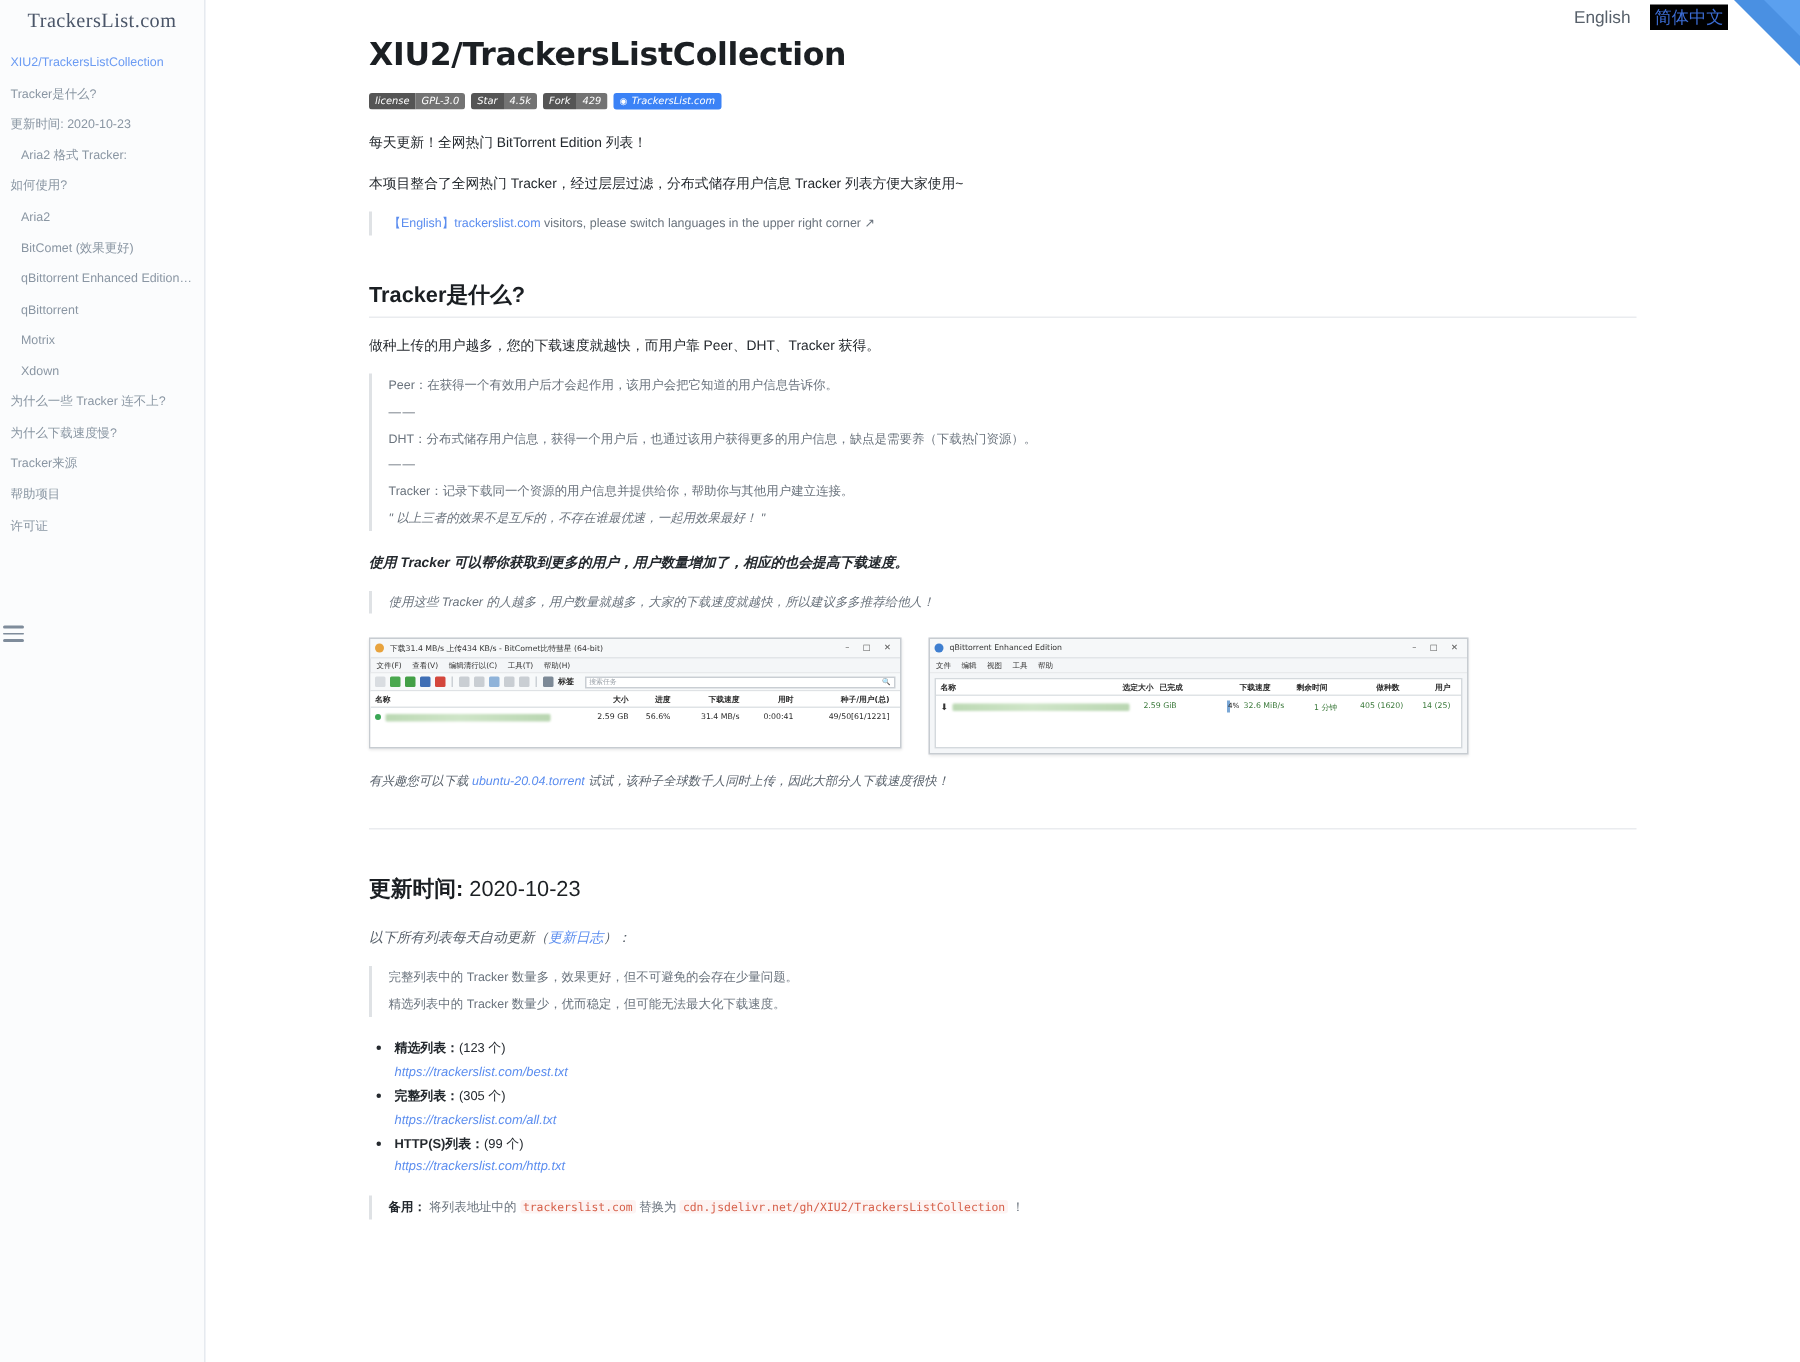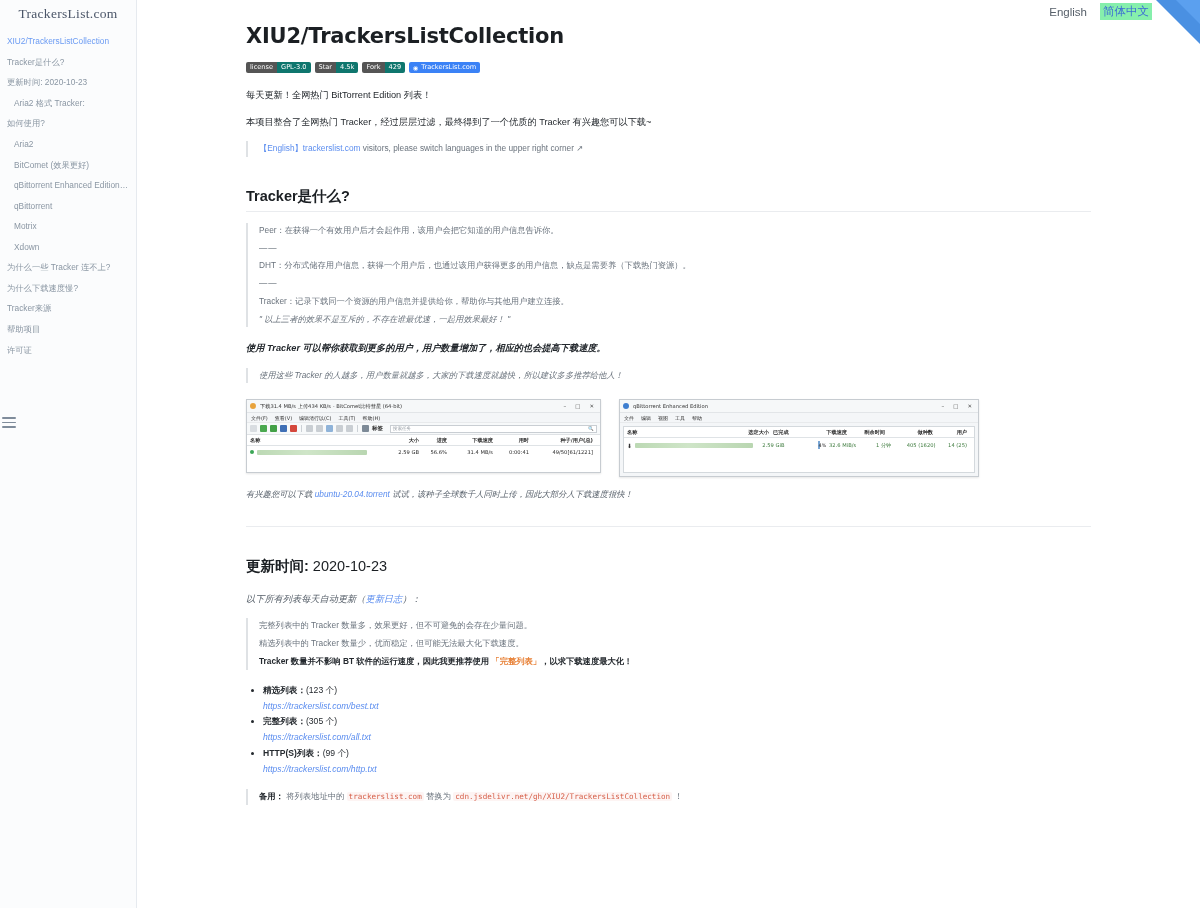--- a/index.html
+++ b/index.html
@@ -12,21 +12,21 @@
   }
 
   
   .corner-ribbon { position:absolute; top:0; right:0; width:44px; height:44px; overflow:hidden; z-index:40; }
   .corner-ribbon svg { display:block; }
 
   
   .lang-switch { position:absolute; top:0px; right:42px; z-index:30; display:flex; align-items:center; gap:10px;
                  padding:3px 6px; font-size:11.5px; }
   .lang-item { color:#57606a; padding:1px 3px; cursor:pointer; }
-  .lang-item.active { background:#86efac; color:#3c6dd4; }
+  .lang-item.active { background:#000000; color:#3c6dd4; }
 
   
   .sidebar { position:absolute; left:0; top:0; width:137px; height:908px;
              background:#fbfcfd; border-right:1px solid #e6eaef; overflow:hidden; }
   .brand { text-align:center; font-size:13.5px; color:#4a5568; padding:6px 0 10px 0;
            font-family:"Liberation Serif","DejaVu Serif",serif; letter-spacing:.3px; }
   .toc { padding:0 0 0 0; }
   .toc-item { display:block; font-size:8.3px; line-height:1.2; color:#8a96a3; padding:5.3px 6px 5.3px 7px;
               white-space:nowrap; overflow:hidden; text-overflow:ellipsis; cursor:pointer; text-decoration:none; }
   .toc-item.lvl2 { padding-left:14px; }
@@ -40,23 +40,23 @@
   .main { position:absolute; left:137px; top:0; width:1063px; height:908px; overflow:hidden; }
   .content { width:845px; margin:0 auto; padding:24px 0 0 0; }
 
   h1.title { font-size:21px; font-weight:bold; color:#1b1f23; margin:0 0 14px 0;
              font-family:"DejaVu Sans","Liberation Sans",sans-serif; letter-spacing:-.2px; }
   h2.sect { font-size:14.5px; font-weight:bold; color:#1b1f23; margin:30px 0 10px 0; padding-bottom:5px; }
   h2.sect.rule { border-bottom:1px solid #eaecef; }
 
   .badges { display:flex; gap:4px; margin:0 0 14px 0; }
   .badge { display:flex; height:11px; font-size:6.6px; line-height:11px; border-radius:2px; overflow:hidden;
-           font-family:"DejaVu Sans",sans-serif; }
+           font-family:"DejaVu Sans",sans-serif;font-style:italic; }
   .badge .k { background:#555; color:#fff; padding:0 4px; }
-  .badge .v { background:#0f766e; color:#fff; padding:0 4px; }
+  .badge .v { background:#737373; color:#fff; padding:0 4px; }
   .badge.solid { background:#3b82f6; color:#fff; padding:0 4px; display:flex; align-items:center; gap:3px; }
   .badge.solid .ico { font-size:6px; }
 
   p.para { font-size:9.2px; line-height:1.75; color:#24292e; margin:0 0 11px 0; }
 
   blockquote.bq { border-left:2.5px solid #dfe2e5; padding:0 0 0 11px; margin:11px 0 13px 0; color:#6a737d; }
   blockquote.bq p { font-size:8.3px; line-height:1.9; margin:0 0 2px 0; color:#6a737d; }
   blockquote.bq p.em { font-style:italic; }
   blockquote.bq p.strong { color:#24292e; font-weight:bold; }
   .hr-dash { color:#b9c0c7; letter-spacing:1px; }
@@ -167,29 +167,30 @@
       <span class="k">Fork</span>
       <span class="v">429</span>
     </span>
     <span class="badge solid">
       <span class="ico">◉</span>
       <span>TrackersList.com</span>
     </span>
   </div>
 
   <p class="para">每天更新！全网热门 BitTorrent Edition 列表！</p>
-  <p class="para">本项目整合了全网热门 Tracker，经过层层过滤，最终得到了一个优质的 Tracker 有兴趣您可以下载~</p>
+  <p class="para">本项目整合了全网热门 Tracker，经过层层过滤，分布式储存用户信息 Tracker 列表方便大家使用~</p>
 
   <blockquote class="bq">
     <p><a class="plain">【English】</a><a class="plain">trackerslist.com</a><span> visitors, please switch languages in the upper right corner ↗</span></p>
   </blockquote>
 
   <h2 class="sect rule">Tracker是什么?</h2>
 
 
+  <p class="para">做种上传的用户越多，您的下载速度就越快，而用户靠 Peer、DHT、Tracker 获得。</p>
 
   <blockquote class="bq">
     <p>Peer：在获得一个有效用户后才会起作用，该用户会把它知道的用户信息告诉你。</p>
     <p class="hr-dash">——</p>
     <p>DHT：分布式储存用户信息，获得一个用户后，也通过该用户获得更多的用户信息，缺点是需要养（下载热门资源）。</p>
     <p class="hr-dash">——</p>
     <p>Tracker：记录下载同一个资源的用户信息并提供给你，帮助你与其他用户建立连接。</p>
     <p class="em">" 以上三者的效果不是互斥的，不存在谁最优速，一起用效果最好！ "</p>
   </blockquote>
 
@@ -324,23 +325,20 @@
     <span>更新时间:</span><span style="font-weight:normal;"> 2020-10-23</span>
   </h2>
 
   <p class="para" style="font-style:italic;color:#57606a;">
     <span>以下所有列表每天自动更新（</span><a class="link">更新日志</a><span>）：</span>
   </p>
 
   <blockquote class="bq">
     <p>完整列表中的 Tracker 数量多，效果更好，但不可避免的会存在少量问题。</p>
     <p>精选列表中的 Tracker 数量少，优而稳定，但可能无法最大化下载速度。</p>
-    <p class="strong">
-      <span>Tracker 数量并不影响 BT 软件的运行速度，因此我更推荐使用 </span><span class="orange">「完整列表」</span><span>，以求下载速度最大化！</span>
-    </p>
   </blockquote>
 
   <ul class="bullets">
     <li>
       <b>精选列表：</b><span>(123 个)</span><br>
       <a class="link">https://trackerslist.com/best.txt</a>
     </li>
     <li>
       <b>完整列表：</b><span>(305 个)</span><br>
       <a class="link">https://trackerslist.com/all.txt</a>

